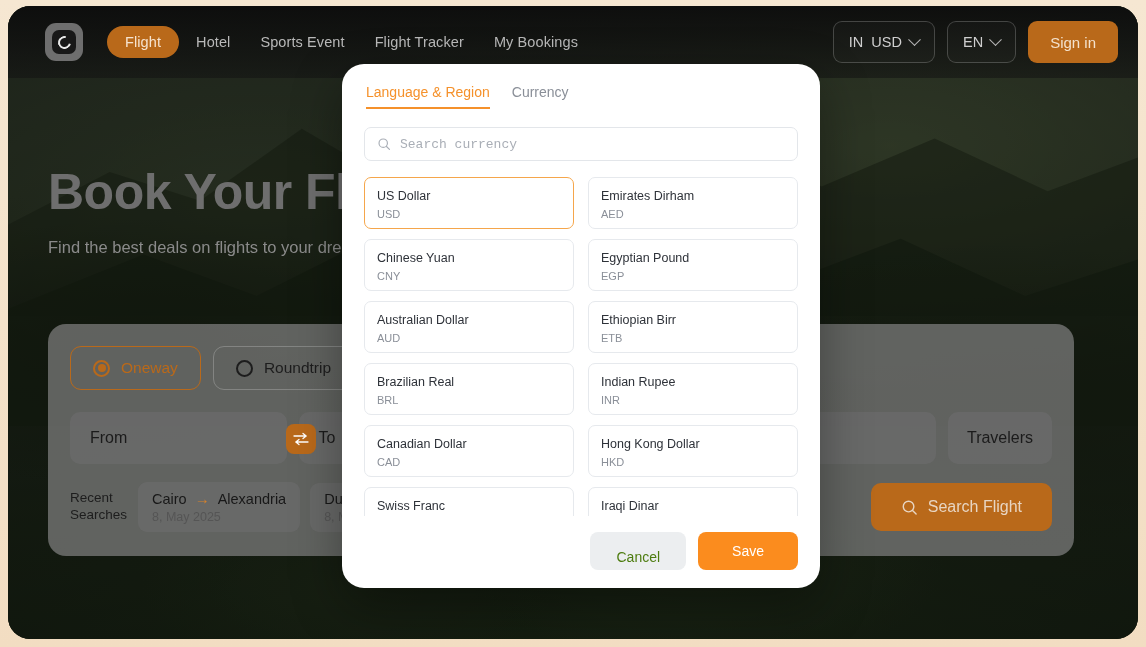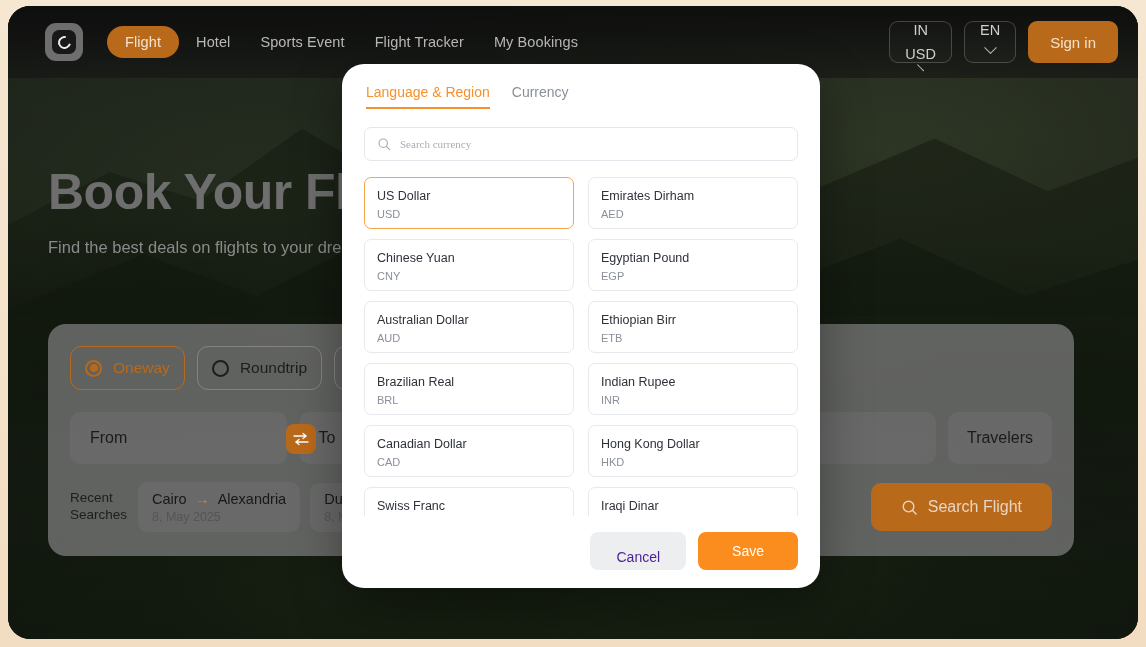--- a/index.html
+++ b/index.html
@@ -95,21 +95,20 @@
   .nav-item.active { background:#b9691a; color:#f6e3cf; padding:8px 18px; }
 
   #header-right { margin-left:auto; display:flex; align-items:center; gap:12px; }
   .hdr-select {
     display:flex; align-items:center; gap:8px;
     height:42px; padding:0 15px;
     border:1px solid rgba(255,255,255,.20);
     border-radius:9px;
     color:#cfcfcf; font-size:14.5px; cursor:pointer;
     background: rgba(255,255,255,.02);
-    flex-direction: column;
   }
   .chev { width:9px; height:9px; border-right:1.6px solid #b5b5b5; border-bottom:1.6px solid #b5b5b5;
           transform: rotate(45deg) translate(-2px,-2px); }
   #signin {
     height:42px; padding:0 22px; border:none; border-radius:9px;
     background:#b9691a; color:#f4e2cd; font-size:15px; cursor:pointer;
     font-family: inherit;
   }
 
   
@@ -125,21 +124,21 @@
   
   #panel {
     position:absolute; left:40px; top:318px; width:1026px; height:232px;
     background: rgba(128,128,128,.72);
     border-radius:18px; z-index:2;
     padding:22px;
   }
   #trip-types { display:flex; gap:12px; }
   .trip {
     display:flex; align-items:center; gap:11px;
-    height:44px; padding:0 14px;
+    height:44px; padding:0 22px;
     border:1px solid rgba(255,255,255,.22);
     border-radius:11px; cursor:pointer;
     font-size:15.5px; color:#1d1d1d;
   }
   .trip.sel { border-color:#b9691a; color:#b9691a; }
   .radio { width:17px; height:17px; border-radius:50%; border:2px solid #1d1d1d; flex:0 0 auto;
            display:flex; align-items:center; justify-content:center; }
   .trip.sel .radio { border-color:#b9691a; }
   .radio .dot { width:8px; height:8px; border-radius:50%; background:#b9691a; display:none; }
   .trip.sel .radio .dot { display:block; }
@@ -191,43 +190,43 @@
     padding-bottom:7px; border-bottom:2.5px solid transparent; white-space:nowrap;
   }
   .tab.active { color:#F5912B; border-bottom-color:#F5912B; }
 
   #search-wrap {
     margin-top:18px; height:34px;
     border:1px solid #e3e6ea; border-radius:7px;
     display:flex; align-items:center; gap:9px; padding:0 12px;
   }
   #search-input {
-    border:none; outline:none; flex:1; font-size:11px; color:#0f172a;
-    font-family:Liberation Serif, serif; background:transparent;
+    border:none; outline:none; flex:1; font-size:13px; color:#0f172a;
+    font-family:Liberation Mono, monospace; background:transparent;
   }
   #search-input::placeholder { color:#a9aeb6; }
 
   #cur-grid {
     margin-top:16px; flex:1;
     display:grid; grid-template-columns: 1fr 1fr; gap:10px 14px;
     align-content:start;
     overflow:hidden;
   }
   .cur-card {
     border:1px solid #e6e9ed; border-radius:7px;
     padding:10px 12px 9px 12px; cursor:pointer; height:52px;
   }
   .cur-card.sel { border-color:#F5A64B; }
   .cur-name { font-size:12.5px; color:#2e3239; line-height:1.3; }
   .cur-code { font-size:11px; color:#8a8f98; margin-top:4px; }
 
   #modal-footer { display:flex; justify-content:flex-end; gap:12px; margin-top:16px; }
   #cancel-btn {
     height:38px; padding:17px 26px; border:none; border-radius:8px;
-    background:#eceef0; color:#4c1d95; font-size:14px; cursor:pointer; font-family:inherit;
+    background:#eceef0; color:#4d7c0f; font-size:14px; cursor:pointer; font-family:inherit;
   }
   #save-btn {
     height:38px; padding:0 34px; border:none; border-radius:8px;
     background:#FB8C1E; color:#fff; font-size:14px; cursor:pointer; font-family:inherit;
   }
 </style>
 </head>
 <body>
 
 <div id="frame">

